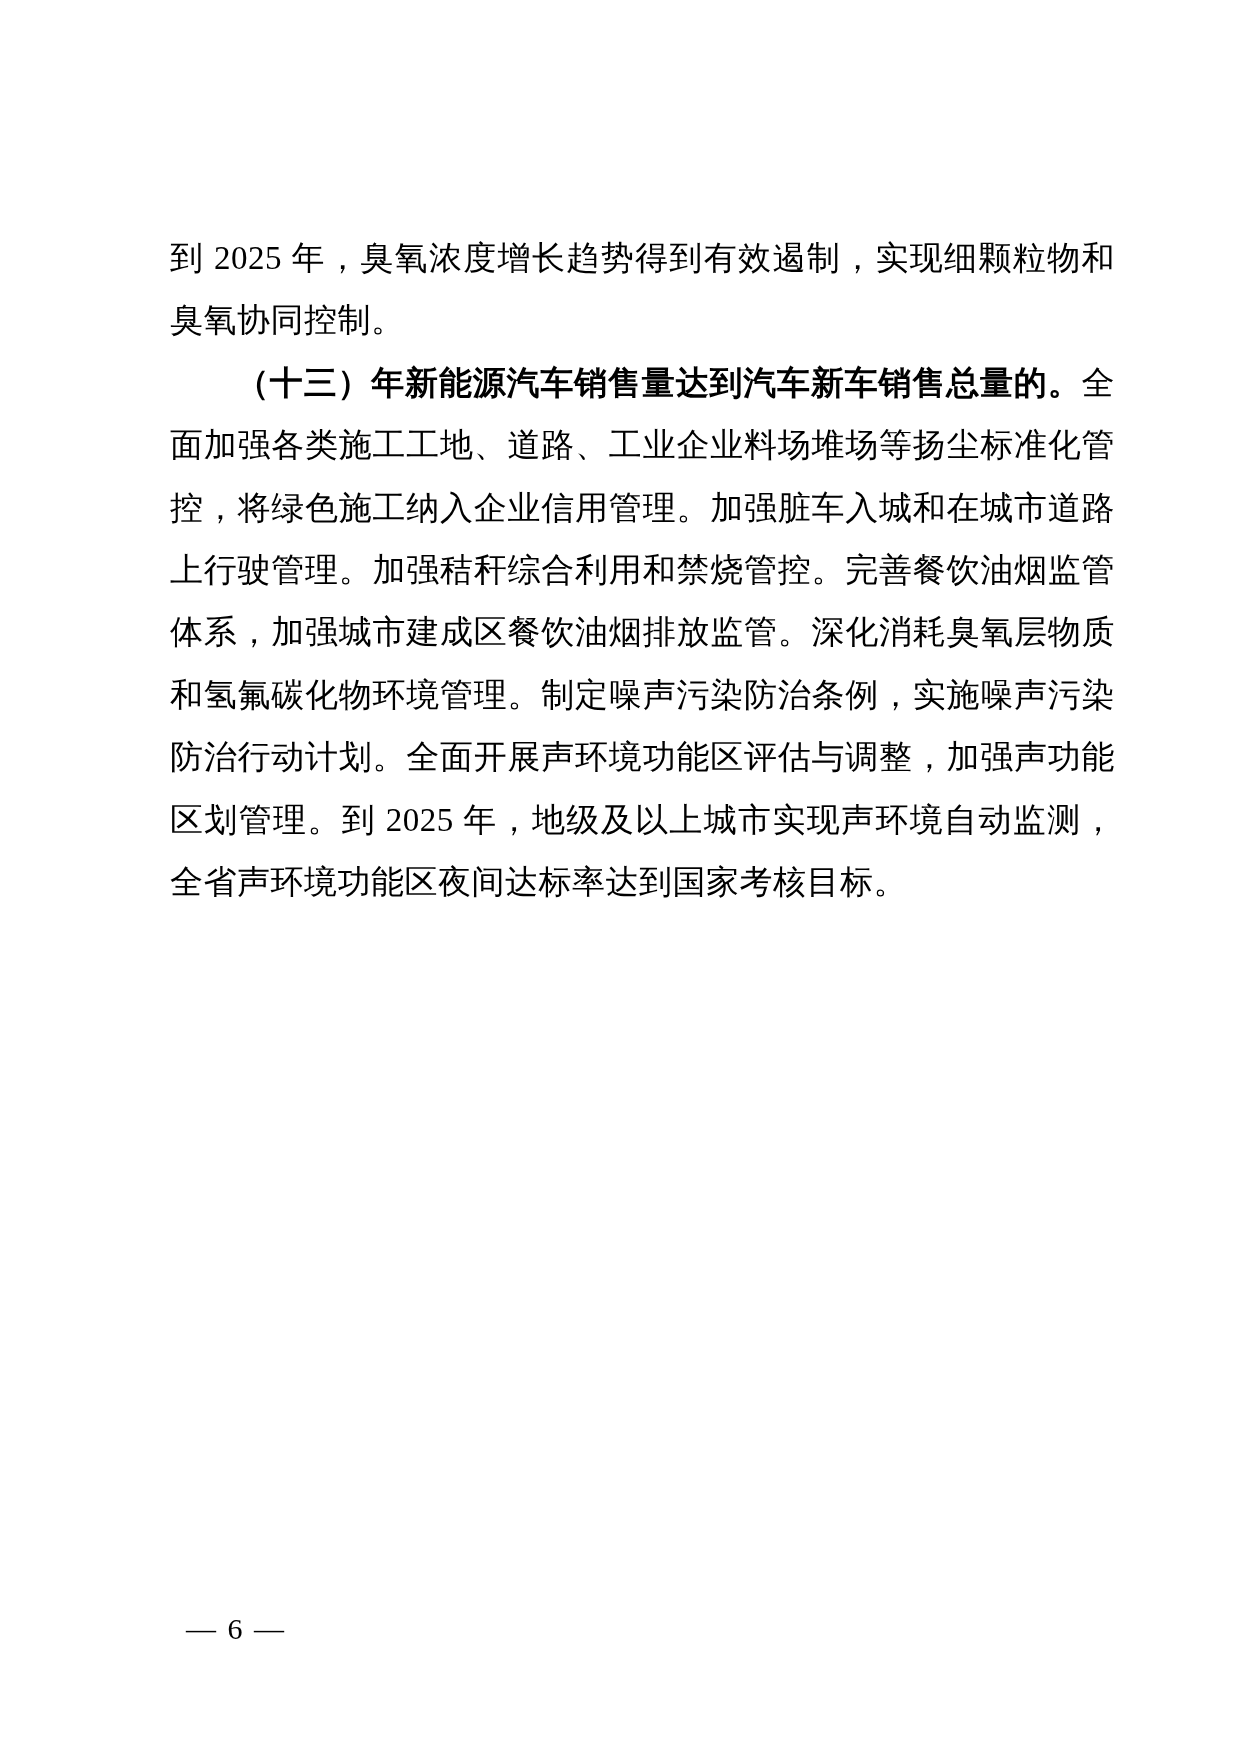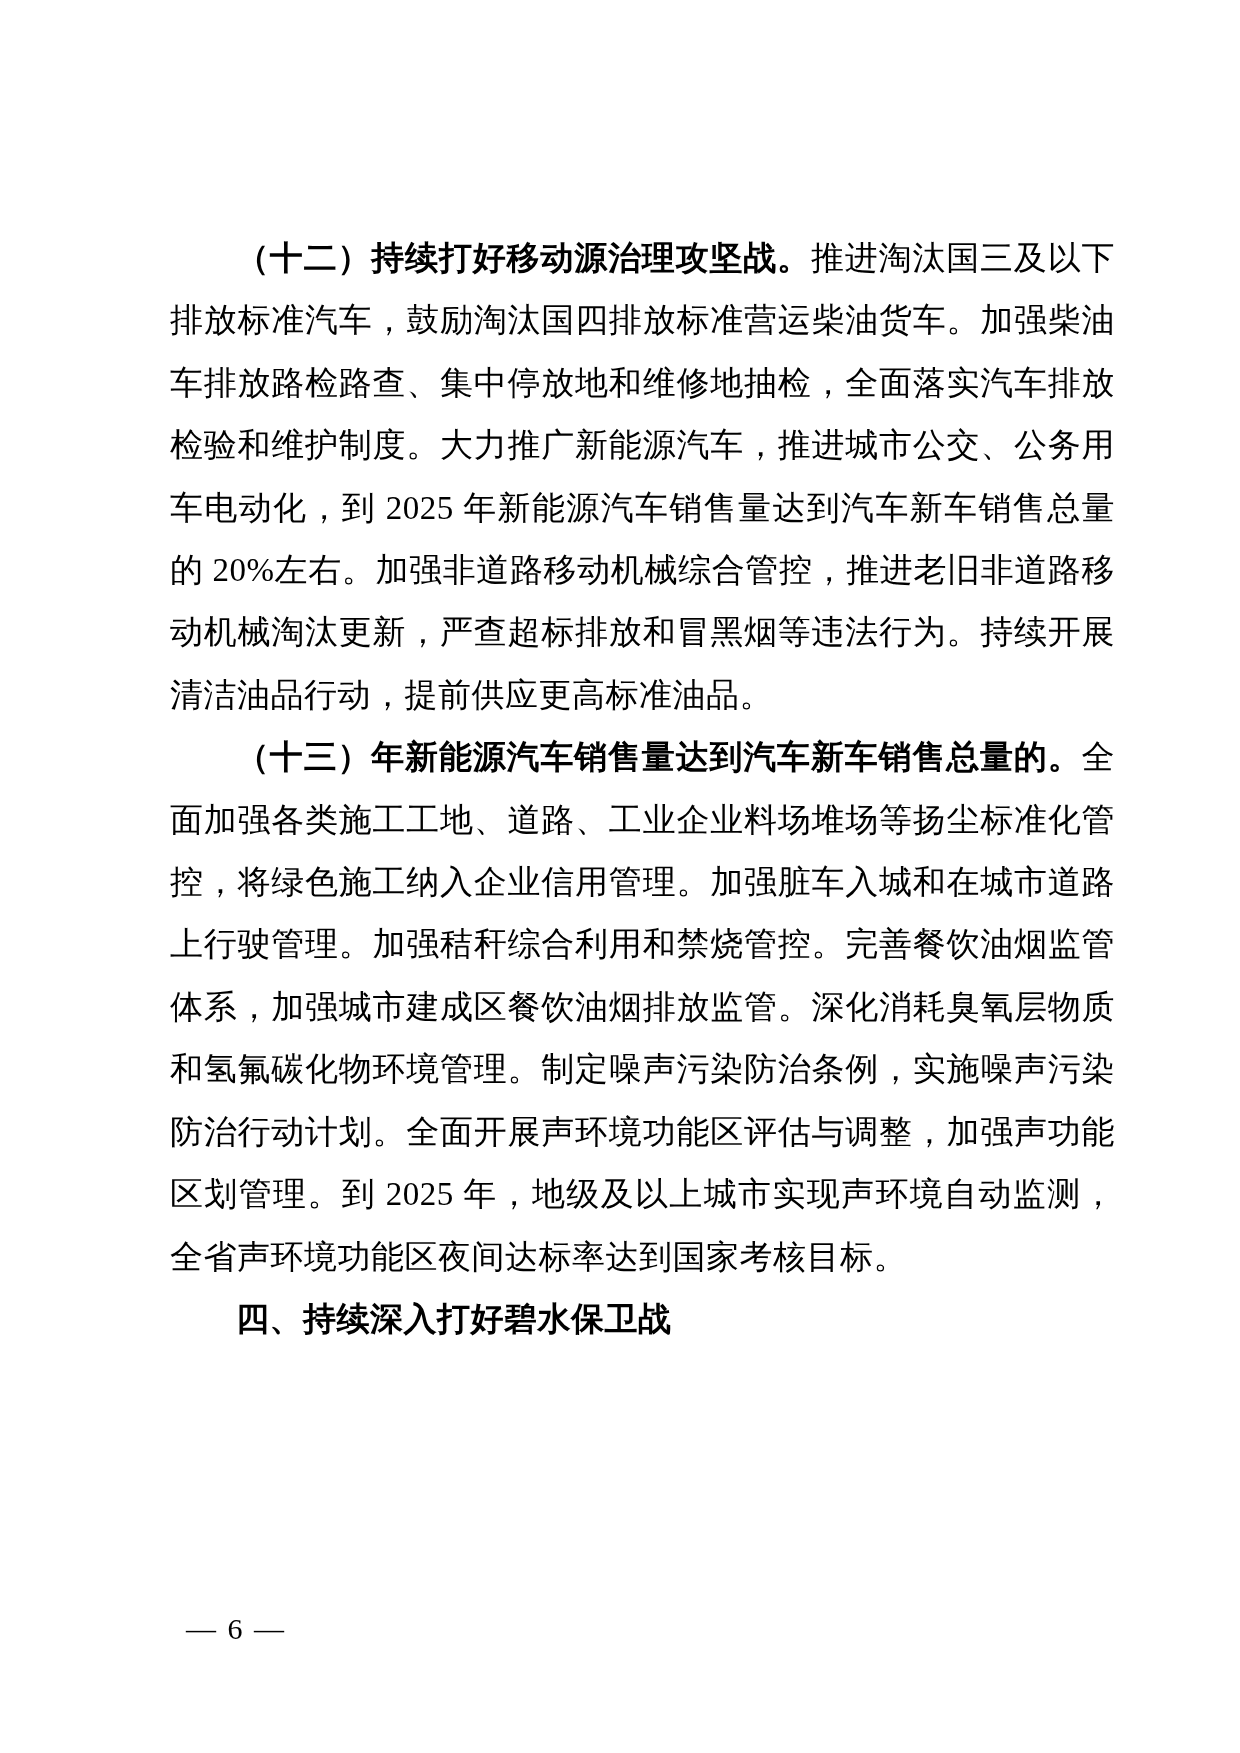--- a/index.html
+++ b/index.html
@@ -42,24 +42,23 @@
     font-family: "Liberation Serif", "DejaVu Serif", serif;
     color: #000000;
   }
 </style>
 </head>
 <body>
 
 <div class="page">
   <div class="content">
 
+    <p class="para no-indent"><span>到 2025 年，臭氧浓度增长趋势得到有效遏制，实现细颗粒物和臭氧协同控制。</span></p>
 
-    <p class="para"><span class="lead">（十二）持续打好移动源治理攻坚战。</span><span>推进淘汰国三及以下排放标准汽车，鼓励淘汰国四排放标准营运柴油货车。加强柴油车排放路检路查、集中停放地和维修地抽检，全面落实汽车排放检验和维护制度。大力推广新能源汽车，推进城市公交、公务用车电动化，到 2025 年新能源汽车销售量达到汽车新车销售总量的 20%左右。加强非道路移动机械综合管控，推进老旧非道路移动机械淘汰更新，严查超标排放和冒黑烟等违法行为。持续开展清洁油品行动，提前供应更高标准油品。</span></p>
 
     <p class="para"><span class="lead">（十三）年新能源汽车销售量达到汽车新车销售总量的。</span><span>全面加强各类施工工地、道路、工业企业料场堆场等扬尘标准化管控，将绿色施工纳入企业信用管理。加强脏车入城和在城市道路上行驶管理。加强秸秆综合利用和禁烧管控。完善餐饮油烟监管体系，加强城市建成区餐饮油烟排放监管。深化消耗臭氧层物质和氢氟碳化物环境管理。制定噪声污染防治条例，实施噪声污染防治行动计划。全面开展声环境功能区评估与调整，加强声功能区划管理。到 2025 年，地级及以上城市实现声环境自动监测，全省声环境功能区夜间达标率达到国家考核目标。</span></p>
 
-    <p class="section-heading">四、持续深入打好碧水保卫战</p>
 
 
   </div>
 
   <div class="page-number">— 6 —</div>
 </div>
 
 </body></html>

